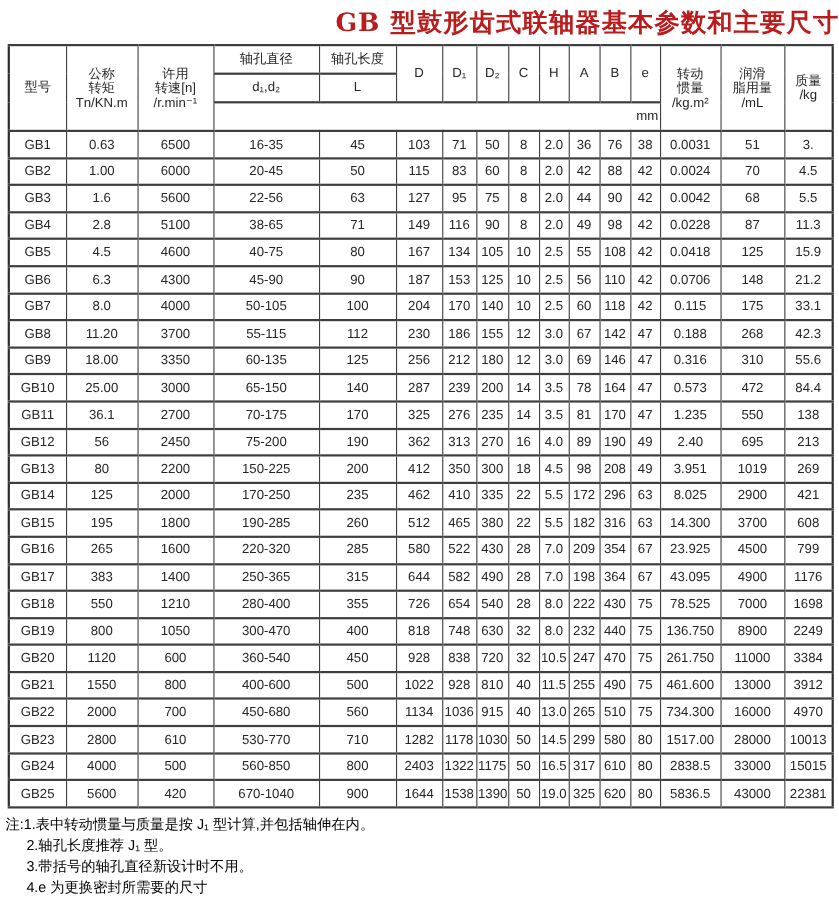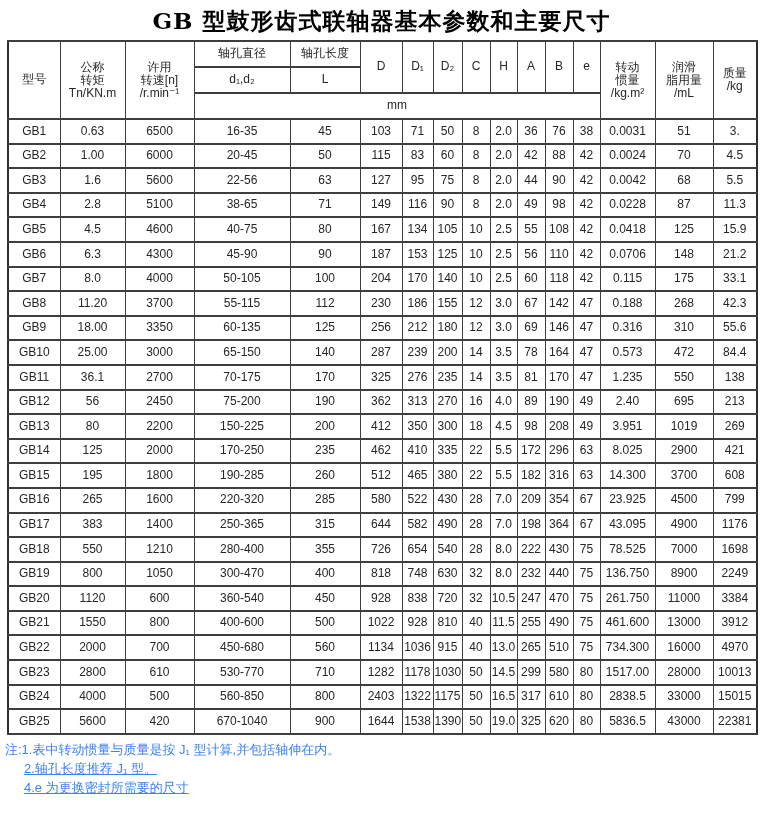--- a/index.html
+++ b/index.html
@@ -3,26 +3,26 @@
 <meta charset="utf-8">
 <style>
   html,body { margin:0; padding:0; background:#ffffff; }
   body {
     width:763px; height:819px;
     font-family:"Liberation Sans","DejaVu Sans",sans-serif;
     color:#262626;
     -webkit-font-smoothing:antialiased;
   }
   .page-title {
-    text-align:center;
+    text-align:right;
     font-family:"DejaVu Serif","Liberation Serif",serif;
     font-weight:bold;
     font-size:23px;
     letter-spacing:1px;
-    color:#000000;
+    color:#b91c1c;
     padding-top:7px;
     height:33px;
     line-height:28px;
   }
   table.spec {
     border-collapse:collapse;
     table-layout:fixed;
     width:749px;
     margin:0 0 0 7px;
     background:#fff;
@@ -38,30 +38,30 @@
     font-size:12px;
     padding:0 1px;
     color:#262626;
     line-height:1.12;
     overflow:hidden;
     white-space:nowrap;
   }
   table.spec { border:2px solid #2e2e2e; }
   thead tr.h1 th { height:24px; }
   thead tr.h2 th { height:24px; }
-  thead tr.h3 th { height:24px; }
+  thead tr.h3 th { height:24px;text-align:right; }
   thead .multiline div { line-height:13px;text-align:center; }
   tbody td { height:22.6px; }
   .notes {
     margin:5px 0 0 5px;
     font-size:13px;
     line-height:19px;
-    color:#3b82f6;
+    color:#000000;
   }
-  .notes .note-indent { padding-left:19px;text-decoration:underline; }
+  .notes .note-indent { padding-left:19px; }
 </style>
 </head>
 <body>
 
 <div>
   <div class="page-title">GB 型鼓形齿式联轴器基本参数和主要尺寸</div>
 
   <table class="spec">
     <colgroup>
       <col style="width:52px">
@@ -577,15 +577,16 @@
           <td>5836.5</td>
           <td>43000</td>
           <td>22381</td>
         </tr>
       </tbody>
   </table>
 
   <div class="notes">
     <div>注:1.表中转动惯量与质量是按 J₁ 型计算,并包括轴伸在内。</div>
     <div class="note-indent">2.轴孔长度推荐 J₁ 型。</div>
+    <div class="note-indent">3.带括号的轴孔直径新设计时不用。</div>
     <div class="note-indent">4.e 为更换密封所需要的尺寸</div>
   </div>
 </div>
 
 </body></html>

